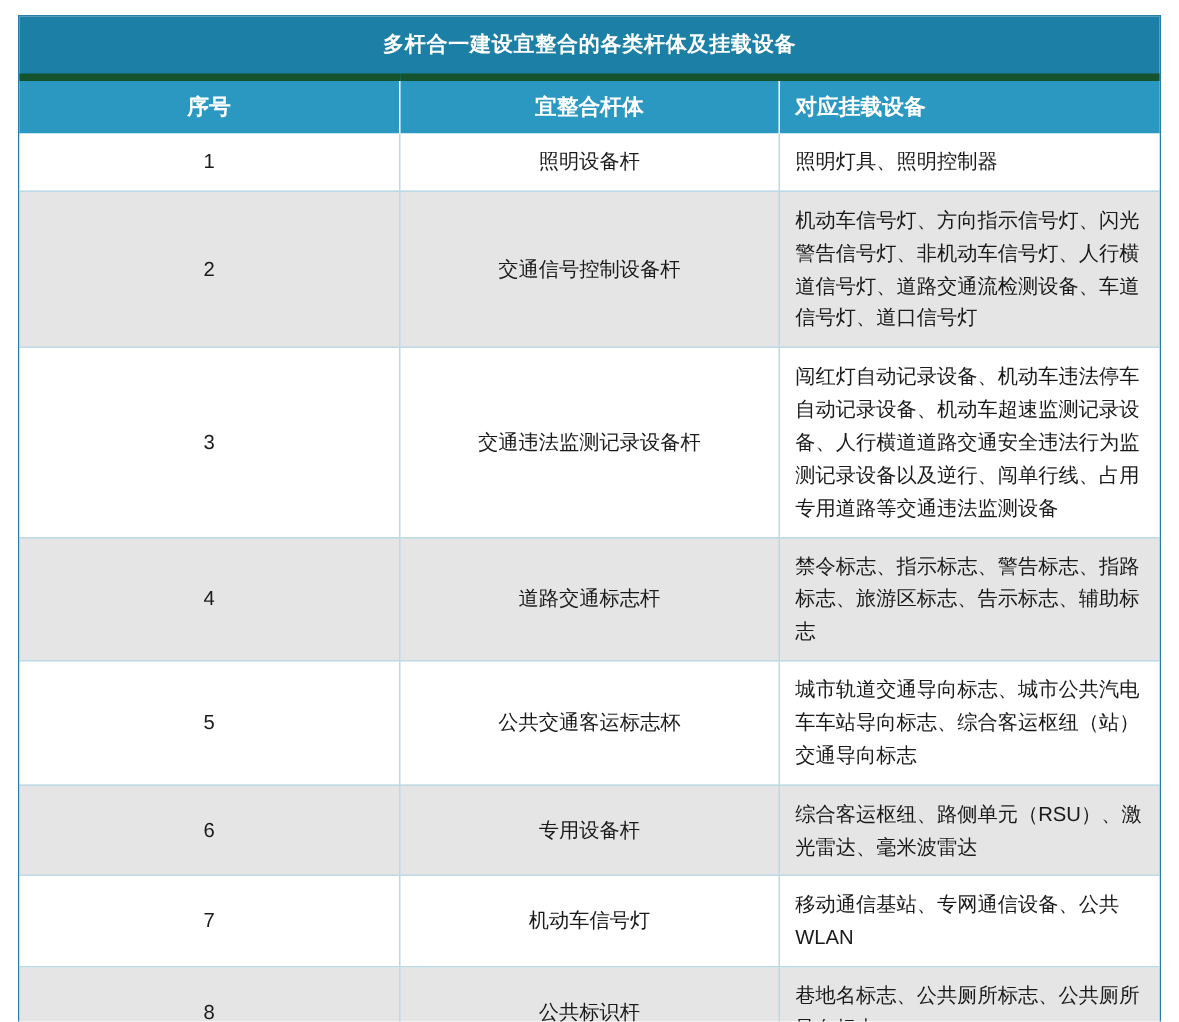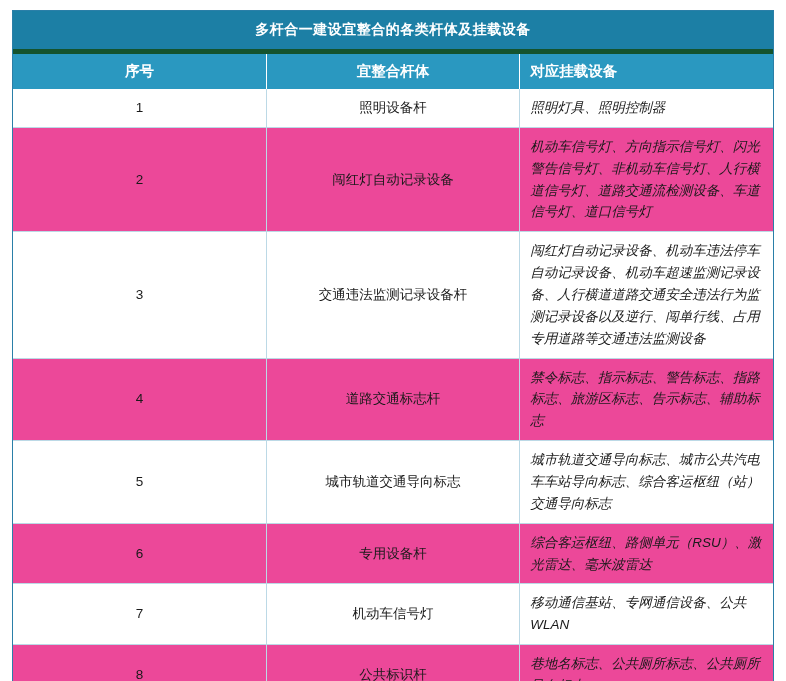--- a/index.html
+++ b/index.html
@@ -51,27 +51,26 @@
   tbody tr td {
     border-right: 1px solid #bcd9e6;
     border-bottom: 1px solid #bcd9e6;
     font-size: 13.5px;
     color: #1a1a1a;
     line-height: 1.62;
     vertical-align: middle;
   }
   tbody tr td:last-child {
     border-right: none;
-    font-style: italic;
   }
   tbody tr:last-child td {
     border-bottom: none;
   }
   tbody tr.odd td { background: #ffffff; }
-  tbody tr.even td { background: #ec4899; }
+  tbody tr.even td { background: #e5e5e5; }
 
   td.col-idx {
     width: 80px;
     text-align: center;
     padding: 8px 2px;
   }
   td.col-pole {
     width: 200px;
     text-align: center;
     padding: 8px 6px;
@@ -98,36 +97,36 @@
       </tr>
     </thead>
     <tbody>
       <tr class="odd">
         <td class="col-idx">1</td>
         <td class="col-pole">照明设备杆</td>
         <td class="col-equip">照明灯具、照明控制器</td>
       </tr>
       <tr class="even">
         <td class="col-idx">2</td>
-        <td class="col-pole">闯红灯自动记录设备</td>
+        <td class="col-pole">交通信号控制设备杆</td>
         <td class="col-equip">机动车信号灯、方向指示信号灯、闪光警告信号灯、非机动车信号灯、人行横道信号灯、道路交通流检测设备、车道信号灯、道口信号灯</td>
       </tr>
       <tr class="odd">
         <td class="col-idx">3</td>
         <td class="col-pole">交通违法监测记录设备杆</td>
         <td class="col-equip">闯红灯自动记录设备、机动车违法停车自动记录设备、机动车超速监测记录设备、人行横道道路交通安全违法行为监测记录设备以及逆行、闯单行线、占用专用道路等交通违法监测设备</td>
       </tr>
       <tr class="even">
         <td class="col-idx">4</td>
         <td class="col-pole">道路交通标志杆</td>
         <td class="col-equip">禁令标志、指示标志、警告标志、指路标志、旅游区标志、告示标志、辅助标志</td>
       </tr>
       <tr class="odd">
         <td class="col-idx">5</td>
-        <td class="col-pole">城市轨道交通导向标志</td>
+        <td class="col-pole">公共交通客运标志杯</td>
         <td class="col-equip">城市轨道交通导向标志、城市公共汽电车车站导向标志、综合客运枢纽（站）交通导向标志</td>
       </tr>
       <tr class="even">
         <td class="col-idx">6</td>
         <td class="col-pole">专用设备杆</td>
         <td class="col-equip">综合客运枢纽、路侧单元（RSU）、激光雷达、毫米波雷达</td>
       </tr>
       <tr class="odd">
         <td class="col-idx">7</td>
         <td class="col-pole">机动车信号灯</td>

